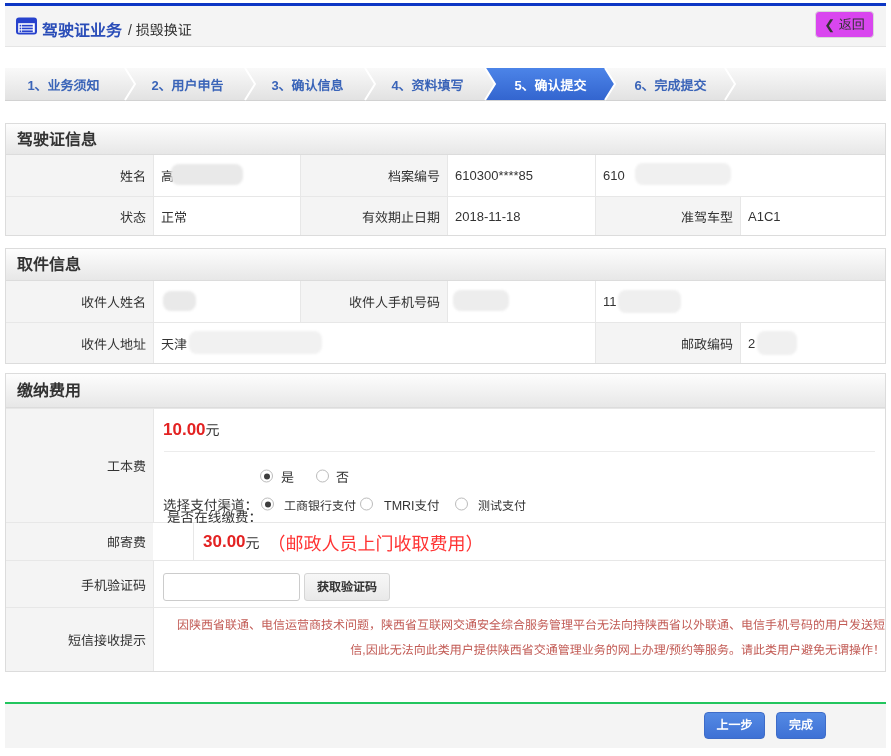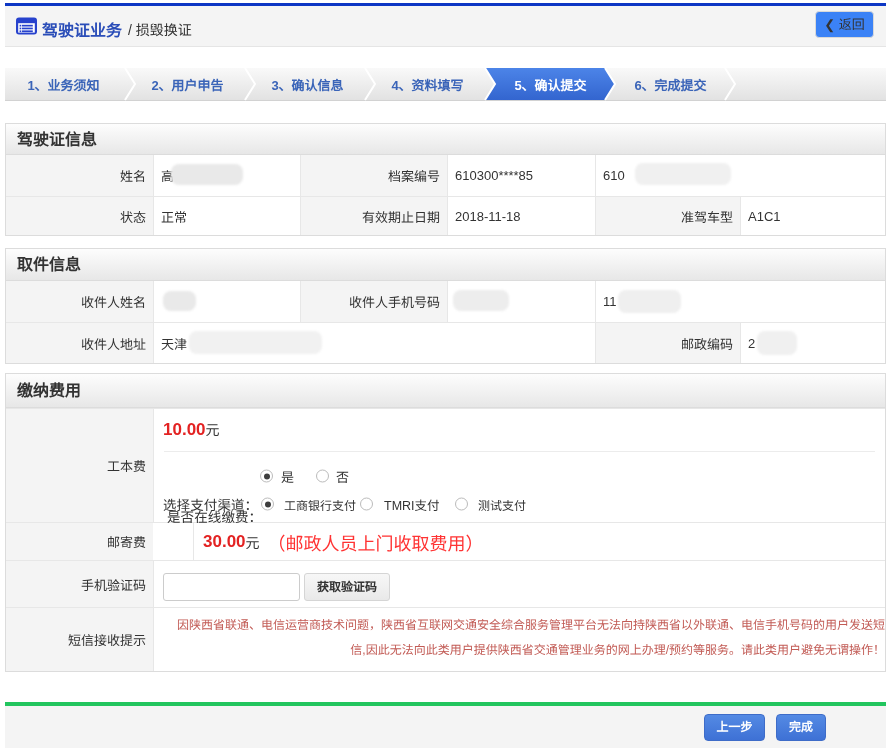--- a/index.html
+++ b/index.html
@@ -5,21 +5,21 @@
 <style>
 * { margin:0; padding:0; box-sizing:border-box; }
 html,body { background:#fff; }
 body { font-family:"Liberation Sans", sans-serif; font-size:13px; color:#333; width:891px; }
 .page { margin:0 5px; padding-top:3px; }
 .topline { height:3px; background:#0d36c4; }
 .hdr { height:41px; background:#f4f4f4; border-bottom:1px solid #e5e5e5; position:relative; }
 .hdr .icon { position:absolute; left:11px; top:11px; }
 .hdr .t1 { position:absolute; left:37px; top:11px; font-size:16px; font-weight:bold; color:#2a4db8; }
 .hdr .t2 { position:absolute; left:123px; top:13px; font-size:14px; color:#333; }
-.backbtn { position:absolute; right:12px; top:5px; width:59px; height:27px; background:#3b82f6; border:1px solid #d9d9d9; border-radius:4px; text-align:center; line-height:25px; font-size:13px; color:#333; }
+.backbtn { position:absolute; right:12px; top:5px; width:59px; height:27px; background:#d946ef; border:1px solid #d9d9d9; border-radius:4px; text-align:center; line-height:25px; font-size:13px; color:#333; }
 .steps { display:block; margin-top:21px; }
 .box { border:1px solid #dcdcdc; margin-top:12px; }
 .box1 { margin-top:22px; }
 .bh { height:31px; background:linear-gradient(#fdfdfd,#e7e7e7); border-bottom:1px solid #dcdcdc; font-weight:bold; font-size:16px; color:#333; line-height:31px; padding-left:11px; }
 .bh2 { height:32px; line-height:32px; } .bh3 { height:34px; line-height:34px; } .box3 { margin-top:9px; }
 .row { display:flex; } .row > div + div { border-left:1px solid #e7e7e7; }
 .row + .row { border-top:1px solid #e7e7e7; } .r38 > div { height:38px; }
 .r40 > div { height:40px; } .r41 > div { height:41px; }
 .lbl { background:#f4f4f4; display:flex; align-items:center; justify-content:flex-end; padding-right:7px; color:#333; }
 .val { background:#fff; display:flex; align-items:center; padding-left:7px; position:relative; }
@@ -38,21 +38,21 @@
 .gbsep { border-bottom:1px solid #ececec; margin:0 10px 0 10px; }
 .payline { height:28px; position:relative; font-size:13px; }
 .payline1 { margin-top:10px; }
 .payline > span { position:absolute; top:50%; transform:translateY(-50%); white-space:nowrap; }
 .plabel { font-size:13.5px; letter-spacing:0.1px; }
 .radio { width:13px; height:13px; border:1px solid #bbb; border-radius:50%; background:#fff; }
 .radio.on::after { content:""; position:absolute; left:3px; top:3px; width:6px; height:6px; border-radius:50%; background:#3d3d3d; }
 .codeinput { position:absolute; left:9px; top:12px; width:137px; height:28px; border:1px solid #ccc; border-radius:3px; background:#fff; }
 .codebtn { position:absolute; left:150px; top:12px; width:86px; height:28px; background:linear-gradient(#f7f7f7,#e9e9e9); border:1px solid #d5d5d5; border-radius:3px; text-align:center; line-height:26px; font-size:12px; font-weight:bold; color:#333; }
 .notice { padding:5px 0 0 9px; font-size:12px; color:#c25b55; line-height:25px;text-align:right; }
-.footer { margin-top:30px; border-top:4px solid #22c55e; background:#f4f4f4; height:46px; padding:8px 0 0 0; }
+.footer { margin-top:30px; border-top:2px solid #22c55e; background:#f4f4f4; height:46px; padding:8px 0 0 0; }
 .fbtns { text-align:right; padding-right:60px; }
 .btn { display:inline-block; height:27px; border:1px solid #3e6cc8; border-radius:4px; background:linear-gradient(#548ae4,#3e71d5); color:#fff; font-size:12px; font-weight:bold; text-align:center; line-height:25px; }
 .btn1 { width:61px; margin-right:11px; }
 .btn2 { width:50px; }
 </style>
 </head>
 <body>
 <div class="page">
   <div class="topline"></div>
   <div class="hdr">

